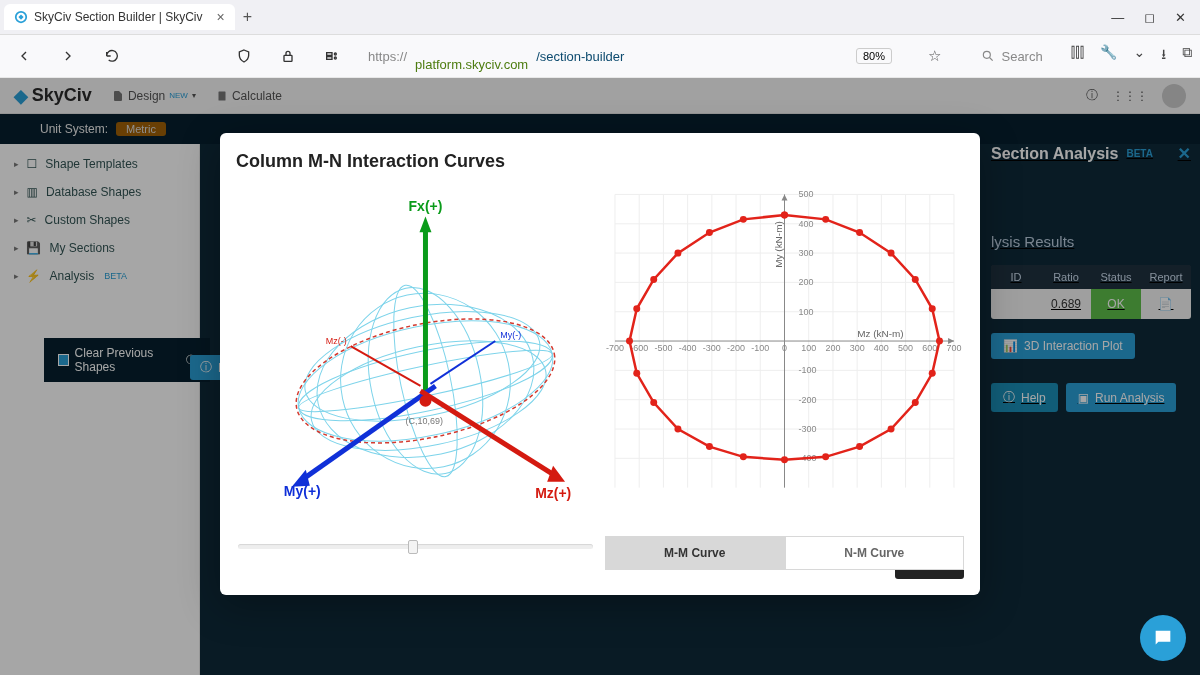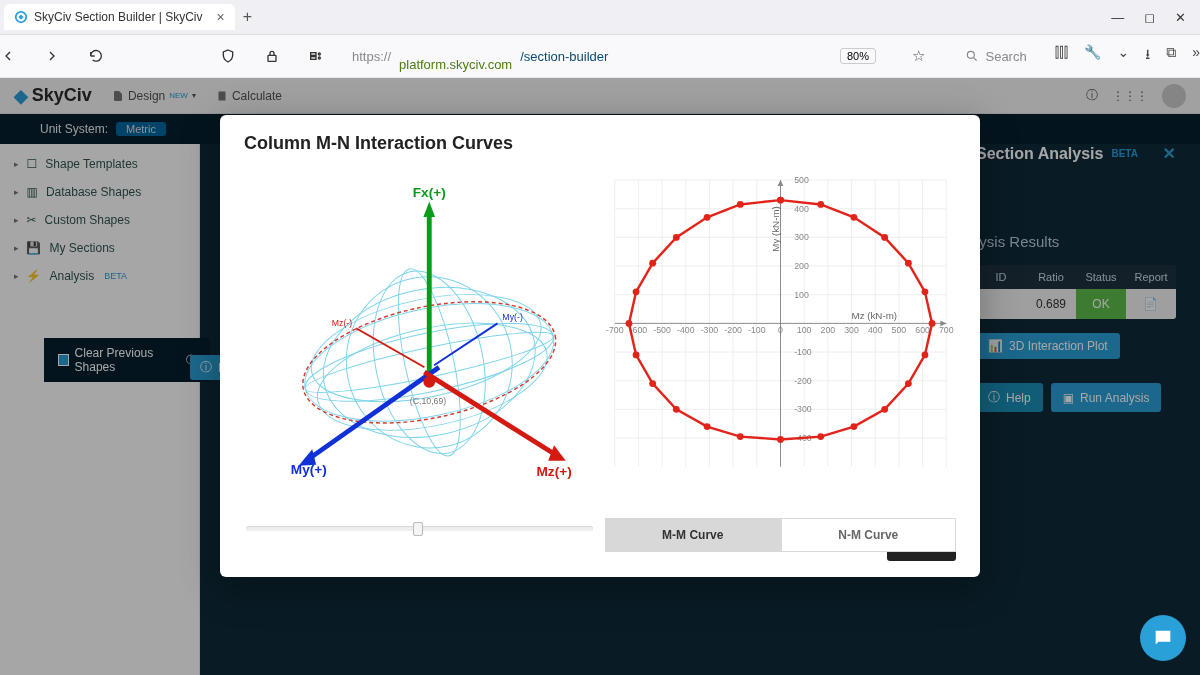--- a/index.html
+++ b/index.html
@@ -6,21 +6,21 @@
   html, body { width: 1200px; height: 675px; overflow: hidden; background: #fff; }
   
   
   .browser-chrome { width: 100%; height: 35px; background: #f0f0f4; display: flex; align-items: center; border-bottom: 1px solid #ddd; }
   .tab { height: 26px; background: #fff; border-radius: 6px 6px 0 0; display: flex; align-items: center; padding: 0 10px; margin-left: 4px; font-size: 12px; color: #333; gap: 6px; }
   .tab-icon { width: 14px; height: 14px; display: inline-flex; align-items:center; justify-content:center; }
   .tab-close { margin-left: 8px; color: #666; font-size: 14px; }
   .new-tab { margin-left: 8px; font-size: 16px; color: #555; }
   .win-controls { margin-left: auto; display: flex; gap: 20px; padding-right: 14px; font-size: 13px; color: #333; }
   
-  .toolbar { height: 43px; display: flex; align-items: center; padding: 0 0; gap: 28px; background: #f9f9fb; border-bottom: 1px solid #e8e8e8; }
+  .toolbar { height: 43px; display: flex; align-items: center; padding: 0 16px; gap: 28px; background: #f9f9fb; border-bottom: 1px solid #e8e8e8; }
   .nav-btn svg { width: 16px; height: 16px; stroke: #333; fill: none; stroke-width: 2; }
   .nav-btn { width: 26px; height: 26px; display: flex; align-items: center; justify-content: center; border-radius: 4px; }
   .url-bar { flex: 0 0 450px; display: flex; align-items: center; gap: 8px; font-size: 13px; color: #555; }
   .url-bar .host { color: #4d7c0f; margin-top: 16px; }
   .url-bar .path { color: #0c4a6e; }
   .zoom-badge { font-size: 11px; border: 1px solid #ccc; border-radius: 3px; padding: 1px 6px; margin-left: 10px; }
   .star { font-size: 15px; color: #555; margin-left: 8px; }
   .searchbox { display: flex; align-items: center; gap: 6px; margin-left: 12px; flex: 1; color: #888; font-size: 13px; }
   .right-icons { display: flex; gap: 16px; color: #444; font-size: 14px; padding-right: 6px; }
   
@@ -28,46 +28,46 @@
   .page { position: relative; height: calc(675px - 78px); background: #0e2a3a; }
   .page-mask { position: absolute; inset: 0; background: rgba(0,0,0,0.35); z-index: 5; }
   
   .top-strip { height: 36px; background: #f7f7f8; display: flex; align-items: center; padding: 0 14px; gap: 20px; color: #555; font-size: 12px; border-bottom: 1px solid #e4e4e4; }
   .logo { font-weight: 700; color: #2a2a2a; font-size: 18px; display: flex; align-items: center; gap: 4px; }
   .logo-icon { color: #2aa0d8; }
   .strip-right { margin-left: auto; display: flex; align-items: center; gap: 14px; }
   
   .app-body { display: flex; height: calc(100% - 36px); }
   .dark-header { position: absolute; top: 36px; left: 0; right: 0; height: 30px; background: #07202e; display: flex; align-items: center; padding: 0 40px; color: #eee; font-size: 12px; }
-  .metric-pill { background: #0369a1; color: #ddd; border-radius: 3px; padding: 1px 10px; font-size: 11px; margin-left: 8px; }
+  .metric-pill { background: #a16207; color: #ddd; border-radius: 3px; padding: 1px 10px; font-size: 11px; margin-left: 8px; }
   
   .sidebar { width: 200px; background: #fff; margin-top: 30px; padding-top: 6px; border-right: 1px solid #e8e8e8; }
   .side-item { display: flex; align-items: center; gap: 8px; padding: 7px 14px; font-size: 12px; color: #355; }
   .side-arrow { font-size: 9px; color: #777; }
   .beta-tag { color: #2a9fd6; font-size: 9px; margin-left: 2px; vertical-align: super; }
   
   .clear-prev { display:flex; align-items:center; gap:6px; color:#fff; font-size:12px; padding:8px 14px; background:#07202e;margin-left:44px; }
   
-  .right-panel { position:absolute; right:24px; top:66px; width:200px; }
+  .right-panel { position:absolute; right:9px; top:66px; width:200px;text-decoration:underline; }
   .section-title { color:#fff; font-size:16px; font-weight:600; display:flex; align-items:center; gap:6px; }
   .section-close { margin-left:auto; color:#2aa0d8; font-size:16px; }
   .results-label { color:#bcd; font-size:15px; margin-top:70px; }
   .result-table { background:#2a3c47; margin-top:15px; border-radius:3px; overflow:hidden; }
   .result-head { display:flex; font-size:11px; color:#cde; background:#203240; }
   .result-head > div { padding:6px 8px; flex:1; text-align:center; }
   .result-row { display:flex; font-size:12px; }
   .result-row > div { padding:8px; flex:1; text-align:center; color:#333; background:#f5f5f5; }
   .status-ok { background:#5fbf4a !important; color:#fff !important; }
   .report-cell { color:#2aa0d8 !important; }
   
   .btn-blue { background:#2aa0d8; color:#fff; padding:6px 12px; border-radius:3px; font-size:12px; display:inline-flex; align-items:center; gap:6px; margin-top:14px; }
   .right-btn-row { display:flex; gap:8px; margin-top:10px; }
   
   
-  .modal { position: absolute; top: 37px; left: 220px; width: 760px; background: #fff; border-radius: 6px; box-shadow: 0 10px 40px rgba(0,0,0,0.3); z-index: 10; padding: 18px 24px 16px; }
+  .modal { position: absolute; top: 55px; left: 220px; width: 760px; background: #fff; border-radius: 6px; box-shadow: 0 10px 40px rgba(0,0,0,0.3); z-index: 10; padding: 18px 16px 16px; }
   .modal h2 { font-size: 18px; font-weight: 700; color: #222; margin-bottom: 14px; }
   .modal-body { display: flex; gap: 10px; }
   .panel3d { flex: 1; height: 340px; position: relative; }
   .panel2d { flex: 1; height: 340px; position: relative; border: 0; }
   
   .slider-track { height: 5px; background: #eee; border-radius: 3px; margin: 14px 2px 0; position: relative; box-shadow: inset 0 1px 1px rgba(0,0,0,0.1); }
   .slider-thumb { position:absolute; top:-4px; left:48%; width:10px; height:14px; background:#f4f4f4; border:1px solid #bbb; border-radius:2px; }
   
   .tab-row { display:flex; margin-top:0; }
   .plot-tab { flex:1; text-align:center; padding:9px 0; font-size:12px; font-weight:600; color:#333; border:1px solid #d8d8d8; }

